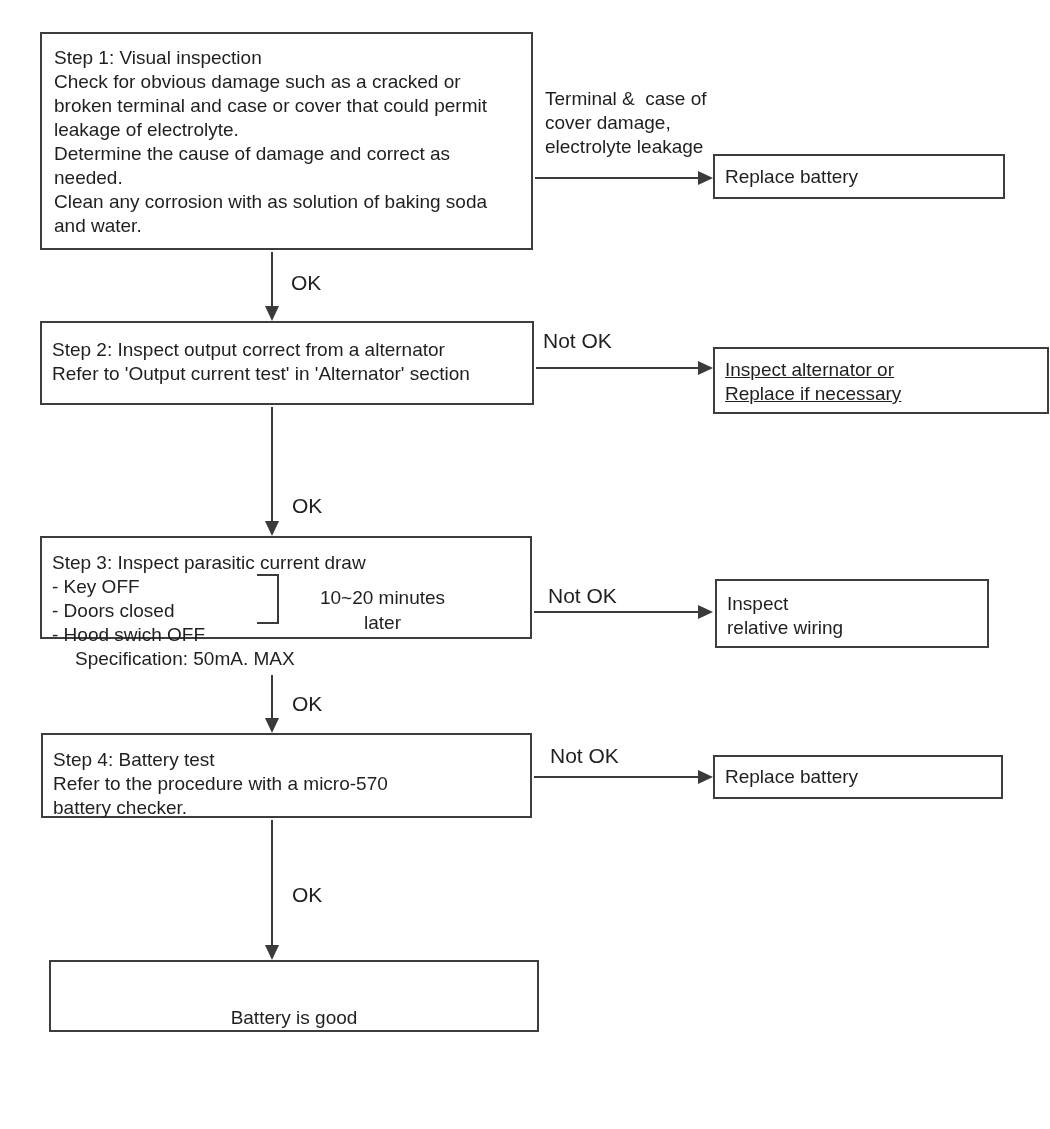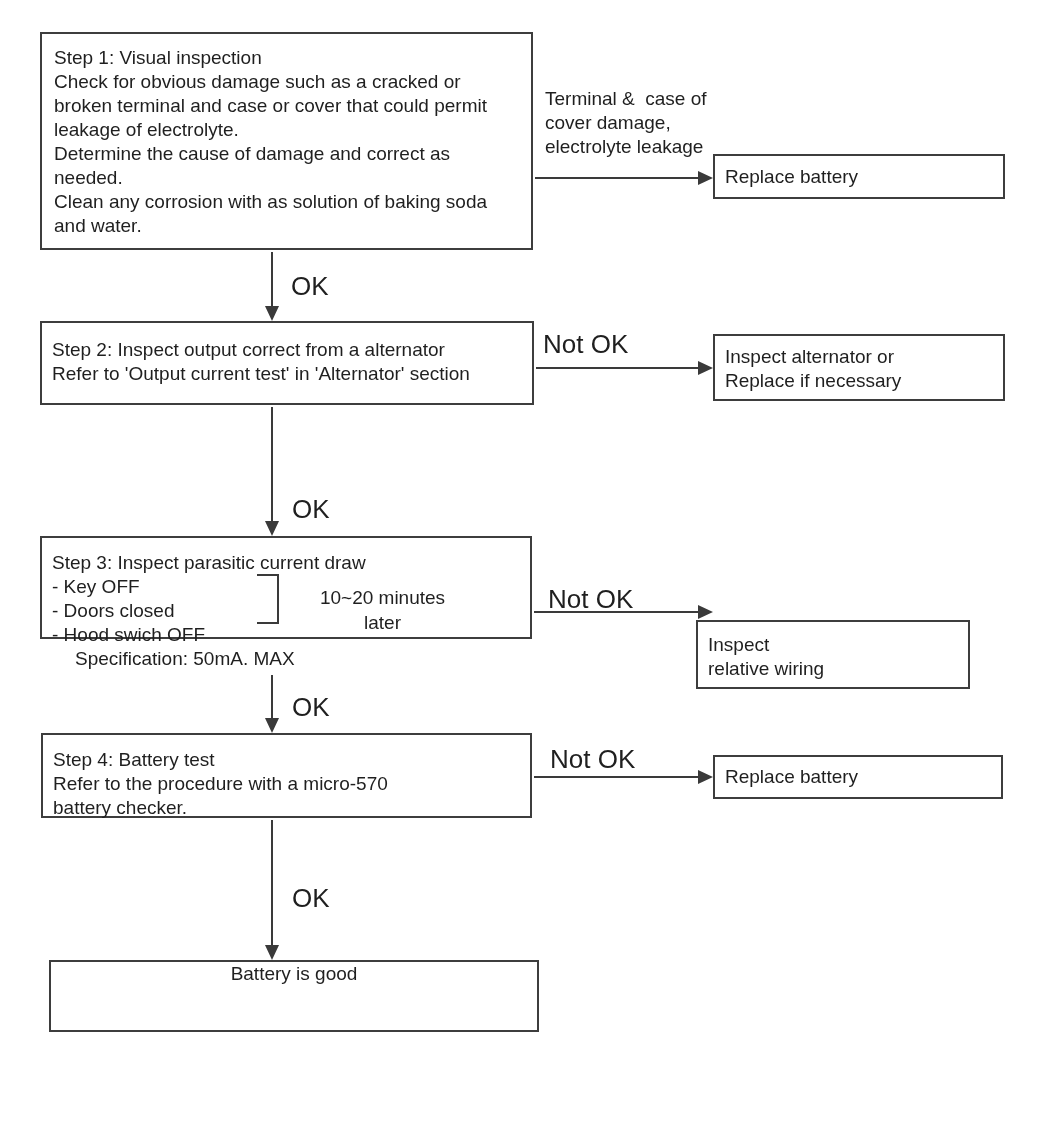--- a/index.html
+++ b/index.html
@@ -15,36 +15,36 @@
   .box {
     position: absolute;
     border: 2px solid #3d3d3d;
     background: #ffffff;
     box-sizing: border-box;
     font-size: 19px;
     line-height: 24px;
   }
   .box .tl { white-space: pre; }
   .flexbox { display: flex; align-items: center; }
-  .centerbox { display: flex; align-items: flex-start; justify-content: center; }
+  .centerbox { display: flex; align-items: flex-end; justify-content: center; }
   .line-v { position: absolute; width: 2px; background: #3a3a3a; }
   .line-h { position: absolute; height: 2px; background: #3a3a3a; }
   .arrow-down {
     position: absolute; width: 0; height: 0;
     border-left: 7px solid transparent;
     border-right: 7px solid transparent;
     border-top: 15px solid #3a3a3a;
   }
   .arrow-right {
     position: absolute; width: 0; height: 0;
     border-top: 7px solid transparent;
     border-bottom: 7px solid transparent;
     border-left: 15px solid #3a3a3a;
   }
-  .lbl { position: absolute; font-size: 26px; white-space: pre; }
+  .lbl { position: absolute; font-size: 21px; white-space: pre; }
   .annotation { position: absolute; font-size: 19px; line-height: 24px; margin-top: 41px; }
   .annotation .tl { white-space: pre; }
   .indent-1 { }
   .indent-2 { margin-left: 23px; }
   .bracket-note { position: absolute; width: 165px; text-align: center; font-size: 19px; line-height: 25px; }
   .bracket-part { position: absolute; background: #3a3a3a; }
 </style>
 </head>
 <body>
 
@@ -78,21 +78,21 @@
   <div class="lbl" style="left:291px; top:271px;">OK</div>
 
   <div class="box" style="left:40px; top:321px; width:494px; height:84px; padding:15px 8px 0 10px;">
     <div class="tl">Step 2: Inspect output correct from a alternator</div>
     <div class="tl">Refer to 'Output current test' in 'Alternator' section</div>
   </div>
 
   <div class="lbl" style="left:543px; top:329px;">Not OK</div>
   <div class="line-h" style="left:536px; top:367px; width:162px;"></div>
   <div class="arrow-right" style="left:698px; top:361px;"></div>
-  <div class="box" style="left:713px; top:334px; width:292px; height:67px; padding:9px 8px 0 10px;">
+  <div class="box" style="left:713px; top:347px; width:336px; height:67px; padding:9px 8px 0 10px;text-decoration:underline;">
     <div class="tl">Inspect alternator or</div>
     <div class="tl">Replace if necessary</div>
   </div>
 
   <div class="line-v" style="left:271px; top:407px; height:114px;"></div>
   <div class="arrow-down" style="left:265px; top:521px;"></div>
   <div class="lbl" style="left:292px; top:494px;">OK</div>
 
   <div class="box" style="left:40px; top:536px; width:492px; height:103px; padding:13px 8px 0 10px;">
     <div class="tl">Step 3: Inspect parasitic current draw</div>
@@ -106,21 +106,21 @@
   <div class="bracket-part" style="left:277px; top:574px; width:2px; height:50px;"></div>
   <div class="bracket-part" style="left:257px; top:622px; width:22px; height:2px;"></div>
   <div class="bracket-note" style="left:300px; top:585px;">
     <div class="tl">10~20 minutes</div>
     <div class="tl">later</div>
   </div>
 
   <div class="lbl" style="left:548px; top:584px;">Not OK</div>
   <div class="line-h" style="left:534px; top:611px; width:164px;"></div>
   <div class="arrow-right" style="left:698px; top:605px;"></div>
-  <div class="box" style="left:696px; top:579px; width:274px; height:69px; padding:11px 8px 0 10px;margin-top:41px;">
+  <div class="box" style="left:715px; top:579px; width:274px; height:69px; padding:11px 8px 0 10px;">
     <div class="tl">Inspect</div>
     <div class="tl">relative wiring</div>
   </div>
 
   <div class="line-v" style="left:271px; top:675px; height:43px;"></div>
   <div class="arrow-down" style="left:265px; top:718px;"></div>
   <div class="lbl" style="left:292px; top:692px;">OK</div>
 
   <div class="box" style="left:41px; top:733px; width:491px; height:85px; padding:13px 8px 0 10px;">
     <div class="tl">Step 4: Battery test</div>

